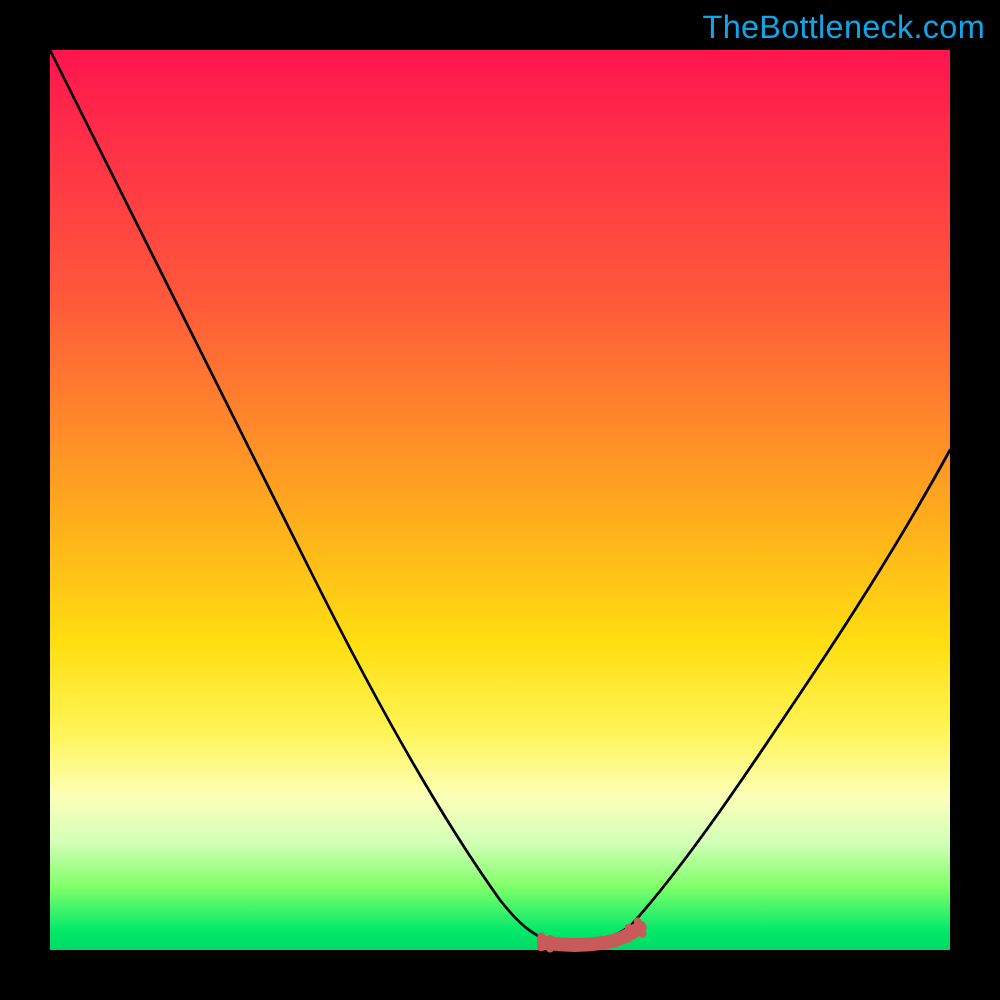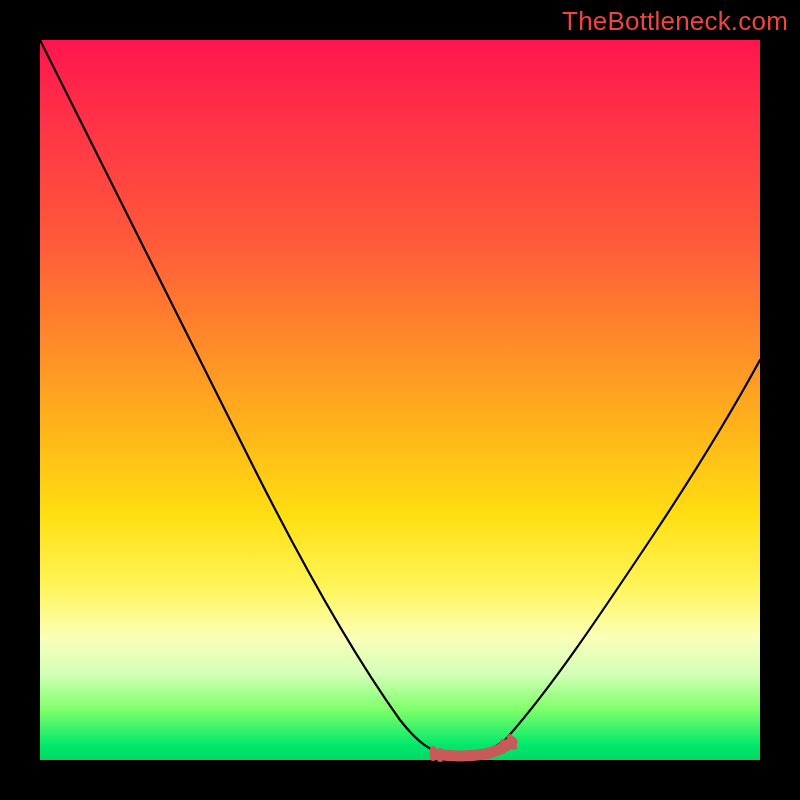--- a/index.html
+++ b/index.html
@@ -16,21 +16,21 @@
     left: 0;
     top: 0;
     width: 800px;
     height: 800px;
     background: #000;
   }
   .watermark {
     position: absolute;
     top: 6px;
     right: 12px;
-    color: #ef4444;
+    color: #0ea5e9;
     font-size: 26px;
     font-weight: 500;
     font-family: Arial, sans-serif;
     letter-spacing: 0.2px;
   }
   .plot-area {
     position: absolute;
     left: 40px;
     top: 40px;
     width: 720px;

